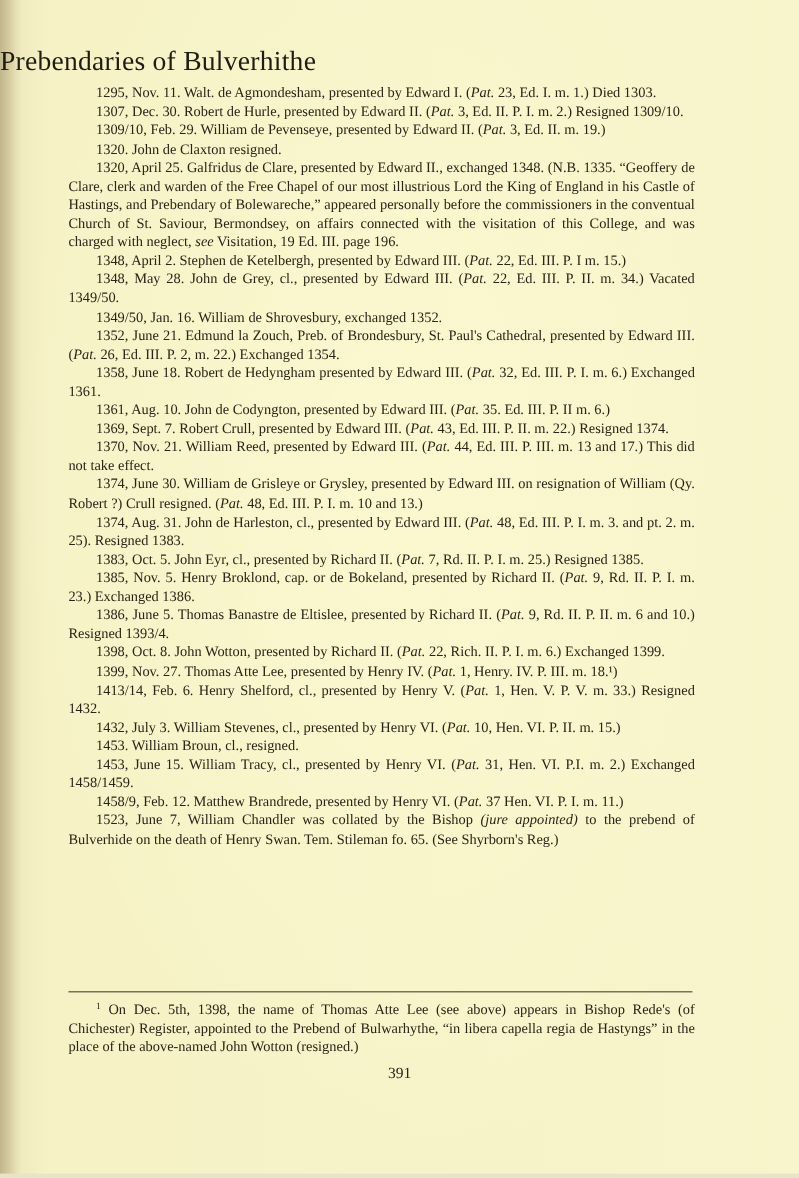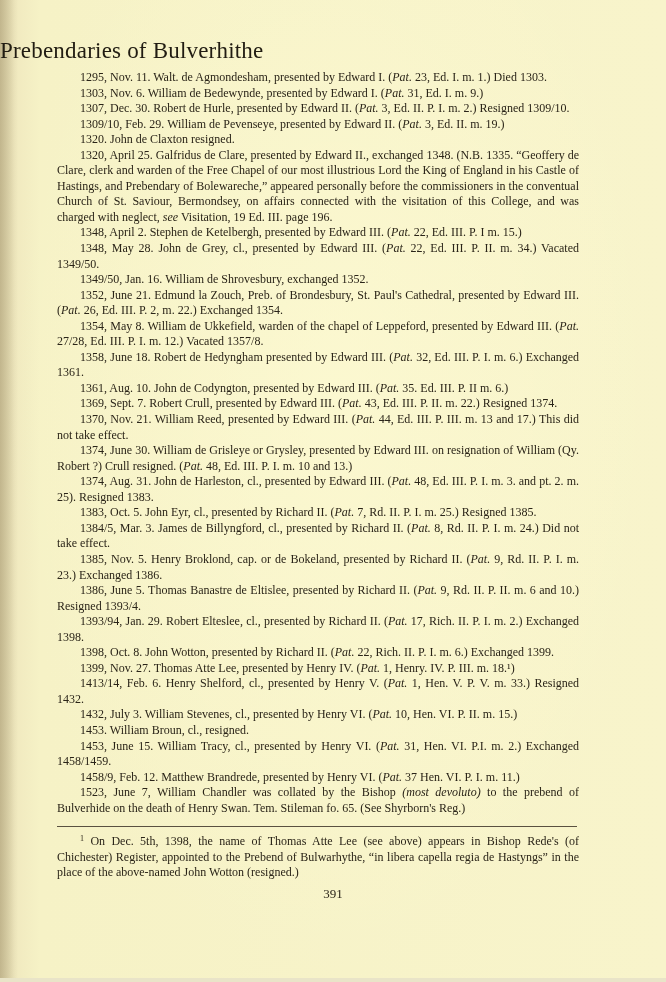--- a/index.html
+++ b/index.html
@@ -47,49 +47,45 @@
 </style>
 </head>
 <body>
 
 <div class="page">
   <div class="edge-shadow"></div>
   <div class="title">Prebendaries of Bulverhithe</div>
 
   <div class="body" id="entries">
       <p class="entry"><span>1295, Nov. 11.</span> <span>Walt. de Agmondesham, presented by Edward I.</span>  (<i>Pat.</i> <span>23, Ed. I. m. 1.)</span> <span>Died 1303.</span> </p>
-      <p class="entry"><span>1303, Nov. 6.</span> <span>William de Bedewynde, presented by Edward I.</span>  (<i>Pat.</i> <span>31, Ed. I. m. 9.)</span> </p>
       <p class="entry"><span>1307, Dec. 30.</span> <span>Robert de Hurle, presented by Edward II.</span>  (<i>Pat.</i> <span>3, Ed. II. P. I. m. 2.)</span> <span>Resigned 1309/10.</span> </p>
       <p class="entry"><span>1309/10, Feb. 29.</span> <span>William de Pevenseye, presented by Edward II.</span>  (<i>Pat.</i> <span>3, Ed. II. m. 19.)</span> </p>
       <p class="entry"><span>1320.</span> <span>John de Claxton resigned.</span> </p>
       <p class="entry"><span>1320, April 25.</span> <span>Galfridus de Clare, presented by Edward II., exchanged 1348. (N.B. 1335. “Geoffery de Clare, clerk and warden of the Free Chapel of our most illustrious Lord the King of England in his Castle of Hastings, and Prebendary of Bolewareche,” appeared personally before the commissioners in the conventual Church of St. Saviour, Bermondsey, on affairs connected with the visitation of this College, and was charged with neglect,</span> <i>see</i> <span>Visitation, 19 Ed. III. page 196.</span> </p>
       <p class="entry"><span>1348, April 2.</span> <span>Stephen de Ketelbergh, presented by Edward III.</span>  (<i>Pat.</i> <span>22, Ed. III. P. I m. 15.)</span> </p>
       <p class="entry"><span>1348, May 28.</span> <span>John de Grey, cl., presented by Edward III.</span>  (<i>Pat.</i> <span>22, Ed. III. P. II. m. 34.)</span> <span>Vacated 1349/50.</span> </p>
       <p class="entry"><span>1349/50, Jan. 16.</span> <span>William de Shrovesbury, exchanged 1352.</span> </p>
       <p class="entry"><span>1352, June 21.</span> <span>Edmund la Zouch, Preb. of Brondesbury, St. Paul's Cathedral, presented by Edward III.</span>  (<i>Pat.</i> <span>26, Ed. III. P. 2, m. 22.)</span> <span>Exchanged 1354.</span> </p>
-      <p class="entry"><span>1354, May 8.</span> <span>William de Ukkefield, warden of the chapel of Leppeford, presented by Edward III.</span>  (<i>Pat.</i> <span>27/28, Ed. III. P. I. m. 12.)</span> <span>Vacated 1357/8.</span> </p>
       <p class="entry"><span>1358, June 18.</span> <span>Robert de Hedyngham presented by Edward III.</span>  (<i>Pat.</i> <span>32, Ed. III. P. I. m. 6.)</span> <span>Exchanged 1361.</span> </p>
       <p class="entry"><span>1361, Aug. 10.</span> <span>John de Codyngton, presented by Edward III.</span>  (<i>Pat.</i> <span>35. Ed. III. P. II m. 6.)</span> </p>
       <p class="entry"><span>1369, Sept. 7.</span> <span>Robert Crull, presented by Edward III.</span>  (<i>Pat.</i> <span>43, Ed. III. P. II. m. 22.)</span> <span>Resigned 1374.</span> </p>
       <p class="entry"><span>1370, Nov. 21.</span> <span>William Reed, presented by Edward III.</span>  (<i>Pat.</i> <span>44, Ed. III. P. III. m. 13 and 17.)</span> <span>This did not take effect.</span> </p>
       <p class="entry"><span>1374, June 30.</span> <span>William de Grisleye or Grysley, presented by Edward III. on resignation of William (Qy. Robert ?) Crull resigned.</span>  (<i>Pat.</i> <span>48, Ed. III. P. I. m. 10 and 13.)</span> </p>
       <p class="entry"><span>1374, Aug. 31.</span> <span>John de Harleston, cl., presented by Edward III.</span>  (<i>Pat.</i> <span>48, Ed. III. P. I. m. 3. and pt. 2. m. 25).</span> <span>Resigned 1383.</span> </p>
       <p class="entry"><span>1383, Oct. 5.</span> <span>John Eyr, cl., presented by Richard II.</span>  (<i>Pat.</i> <span>7, Rd. II. P. I. m. 25.)</span> <span>Resigned 1385.</span> </p>
-      <p class="entry"><span>1384/5, Mar. 3.</span> <span>James de Billyngford, cl., presented by Richard II.</span>  (<i>Pat.</i> <span>8, Rd. II. P. I. m. 24.)</span> <span>Did not take effect.</span> </p>
       <p class="entry"><span>1385, Nov. 5.</span> <span>Henry Broklond, cap. or de Bokeland, presented by Richard II.</span>  (<i>Pat.</i> <span>9, Rd. II. P. I. m. 23.)</span> <span>Exchanged 1386.</span> </p>
       <p class="entry"><span>1386, June 5.</span> <span>Thomas Banastre de Eltislee, presented by Richard II.</span>  (<i>Pat.</i> <span>9, Rd. II. P. II. m. 6 and 10.)</span> <span>Resigned 1393/4.</span> </p>
-      <p class="entry"><span>1393/94, Jan. 29.</span> <span>Robert Elteslee, cl., presented by Richard II.</span>  (<i>Pat.</i> <span>17, Rich. II. P. I. m. 2.)</span> <span>Exchanged 1398.</span> </p>
       <p class="entry"><span>1398, Oct. 8.</span> <span>John Wotton, presented by Richard II.</span>  (<i>Pat.</i> <span>22, Rich. II. P. I. m. 6.)</span> <span>Exchanged 1399.</span> </p>
       <p class="entry"><span>1399, Nov. 27.</span> <span>Thomas Atte Lee, presented by Henry IV.</span>  (<i>Pat.</i> <span>1, Henry. IV. P. III. m. 18.¹)</span> </p>
       <p class="entry"><span>1413/14, Feb. 6.</span> <span>Henry Shelford, cl., presented by Henry V.</span>  (<i>Pat.</i> <span>1, Hen. V. P. V. m. 33.)</span> <span>Resigned 1432.</span> </p>
       <p class="entry"><span>1432, July 3.</span> <span>William Stevenes, cl., presented by Henry VI.</span>  (<i>Pat.</i> <span>10, Hen. VI. P. II. m. 15.)</span> </p>
       <p class="entry"><span>1453.</span> <span>William Broun, cl., resigned.</span> </p>
       <p class="entry"><span>1453, June 15.</span> <span>William Tracy, cl., presented by Henry VI.</span>  (<i>Pat.</i> <span>31, Hen. VI. P.I. m. 2.)</span> <span>Exchanged 1458/1459.</span> </p>
       <p class="entry"><span>1458/9, Feb. 12.</span> <span>Matthew Brandrede, presented by Henry VI.</span>  (<i>Pat.</i> <span>37 Hen. VI. P. I. m. 11.)</span> </p>
-      <p class="entry"><span>1523, June 7,</span> <span>William Chandler was collated by the Bishop</span> <i>(most devoluto)</i> <span>to the prebend of Bulverhide on the death of Henry Swan. Tem. Stileman fo. 65. (See Shyrborn's Reg.)</span> </p>
+      <p class="entry"><span>1523, June 7,</span> <span>William Chandler was collated by the Bishop</span> <i>(jure appointed)</i> <span>to the prebend of Bulverhide on the death of Henry Swan. Tem. Stileman fo. 65. (See Shyrborn's Reg.)</span> </p>
     </div>
 
   <div class="rule"></div>
 
   <div class="footnote">
     <sup>1</sup>
     <span>On Dec. 5th, 1398, the name of Thomas Atte Lee (see above) appears in Bishop Rede's (of Chichester) Register, appointed to the Prebend of Bulwarhythe, “in libera capella regia de Hastyngs” in the place of the above-named John Wotton (resigned.)</span>
   </div>
 
   <div class="folio">391</div>

